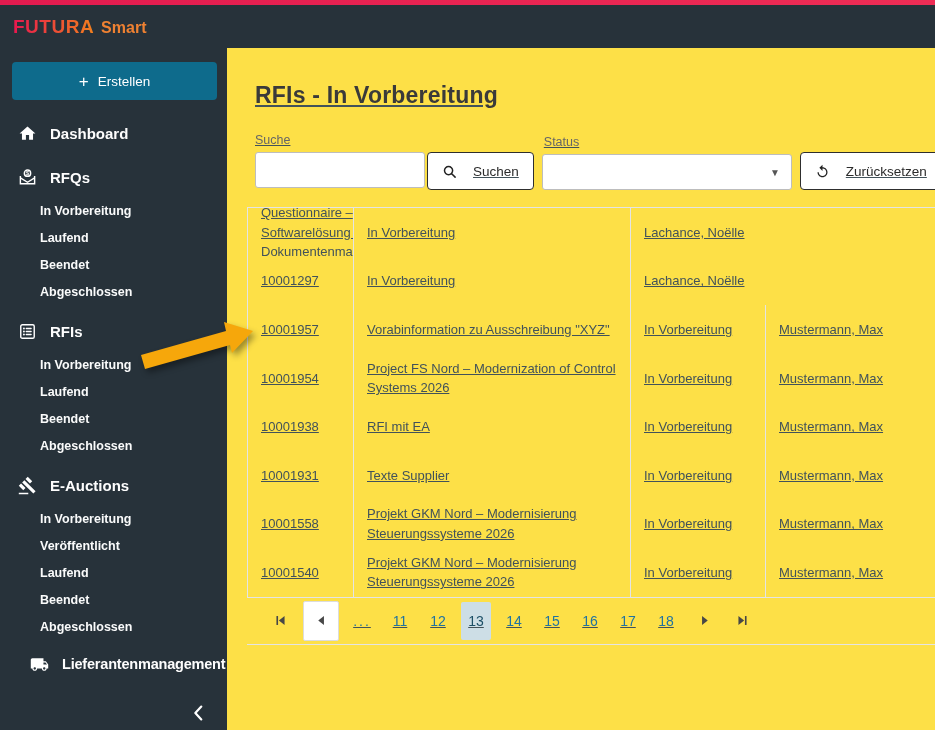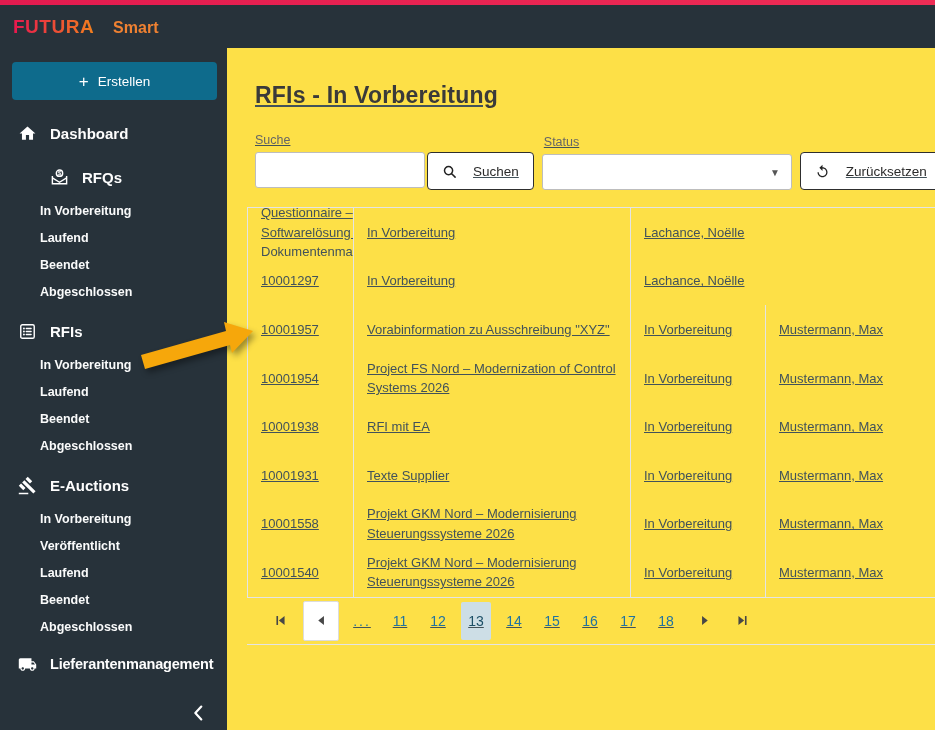--- a/index.html
+++ b/index.html
@@ -5,40 +5,40 @@
   * { box-sizing: border-box; margin: 0; padding: 0; }
   html,body { width: 935px; height: 730px; }
   body {
     position: relative; overflow: hidden; background: #fff;
     font-family: "Liberation Sans", sans-serif; color: #42525a;
   }
   
   .topbar { position:absolute; left:0; top:0; width:935px; height:5px;
             background:linear-gradient(90deg,#e31b4f,#ee2d55); }
   .appheader { position:absolute; left:0; top:5px; width:935px; height:43px; background:#27323a; }
-  .logo { position:absolute; left:13px; top:11px; display:flex; align-items:baseline; gap:19px; }
+  .logo { position:absolute; left:13px; top:11px; display:flex; align-items:baseline; gap:7px; }
   .logo .brand {
     font-size:19px; font-weight:700; letter-spacing:.5px;
     background:linear-gradient(90deg,#e8174f 0%,#f2801e 100%);
     -webkit-background-clip:text; background-clip:text;
     color:transparent; -webkit-text-fill-color:transparent;
   }
   .logo .suffix { font-size:16px; color:#ee8132; font-weight:700; }
 
   
   .sidebar { position:absolute; left:0; top:48px; width:227px; height:682px;
              background:#27323a; color:#f6f8f9; }
   .create-btn { margin:14px 10px 0 12px; height:38px; border-radius:4px; background:#0e6b8c;
                 color:#fff; display:flex; align-items:center; justify-content:center; gap:9px;
                 font-size:13.5px; cursor:pointer; }
   .create-btn .plus { font-size:17px; font-weight:400; line-height:1; }
   .nav-section { display:flex; align-items:center; gap:13px; padding-left:17px; height:30px;
                  font-size:15px; font-weight:700; color:#fdfdfd; cursor:pointer; }
-  .nav-section.mt18 { margin-top:18px; } .nav-section.mt14 { margin-top:14px;margin-left:32px; }
-  .nav-section.mt10 { margin-top:10px; } .nav-section.mt8 { margin-top:8px; }
+  .nav-section.mt18 { margin-top:18px; } .nav-section.mt14 { margin-top:14px; }
+  .nav-section.mt10 { margin-top:10px; } .nav-section.mt8 { margin-top:8px;margin-left:12px; }
   .nav-section .ico { width:20px; height:20px; display:flex; align-items:center; justify-content:center; flex:0 0 20px; }
   .nav-section .ico svg { width:19px; height:19px; }
   .nav-section.small-label { font-size:14.5px; letter-spacing:-.2px; }
   .nav-subs { margin-top:6px; }
   .nav-sub { padding-left:40px; height:27px; line-height:27px; font-size:12.5px; font-weight:700;
              color:#fafbfb; cursor:pointer; white-space:nowrap; }
   .collapse { position:absolute; right:16px; bottom:5px; width:24px; height:24px; cursor:pointer;
               display:flex; align-items:center; justify-content:center; }
 
   

